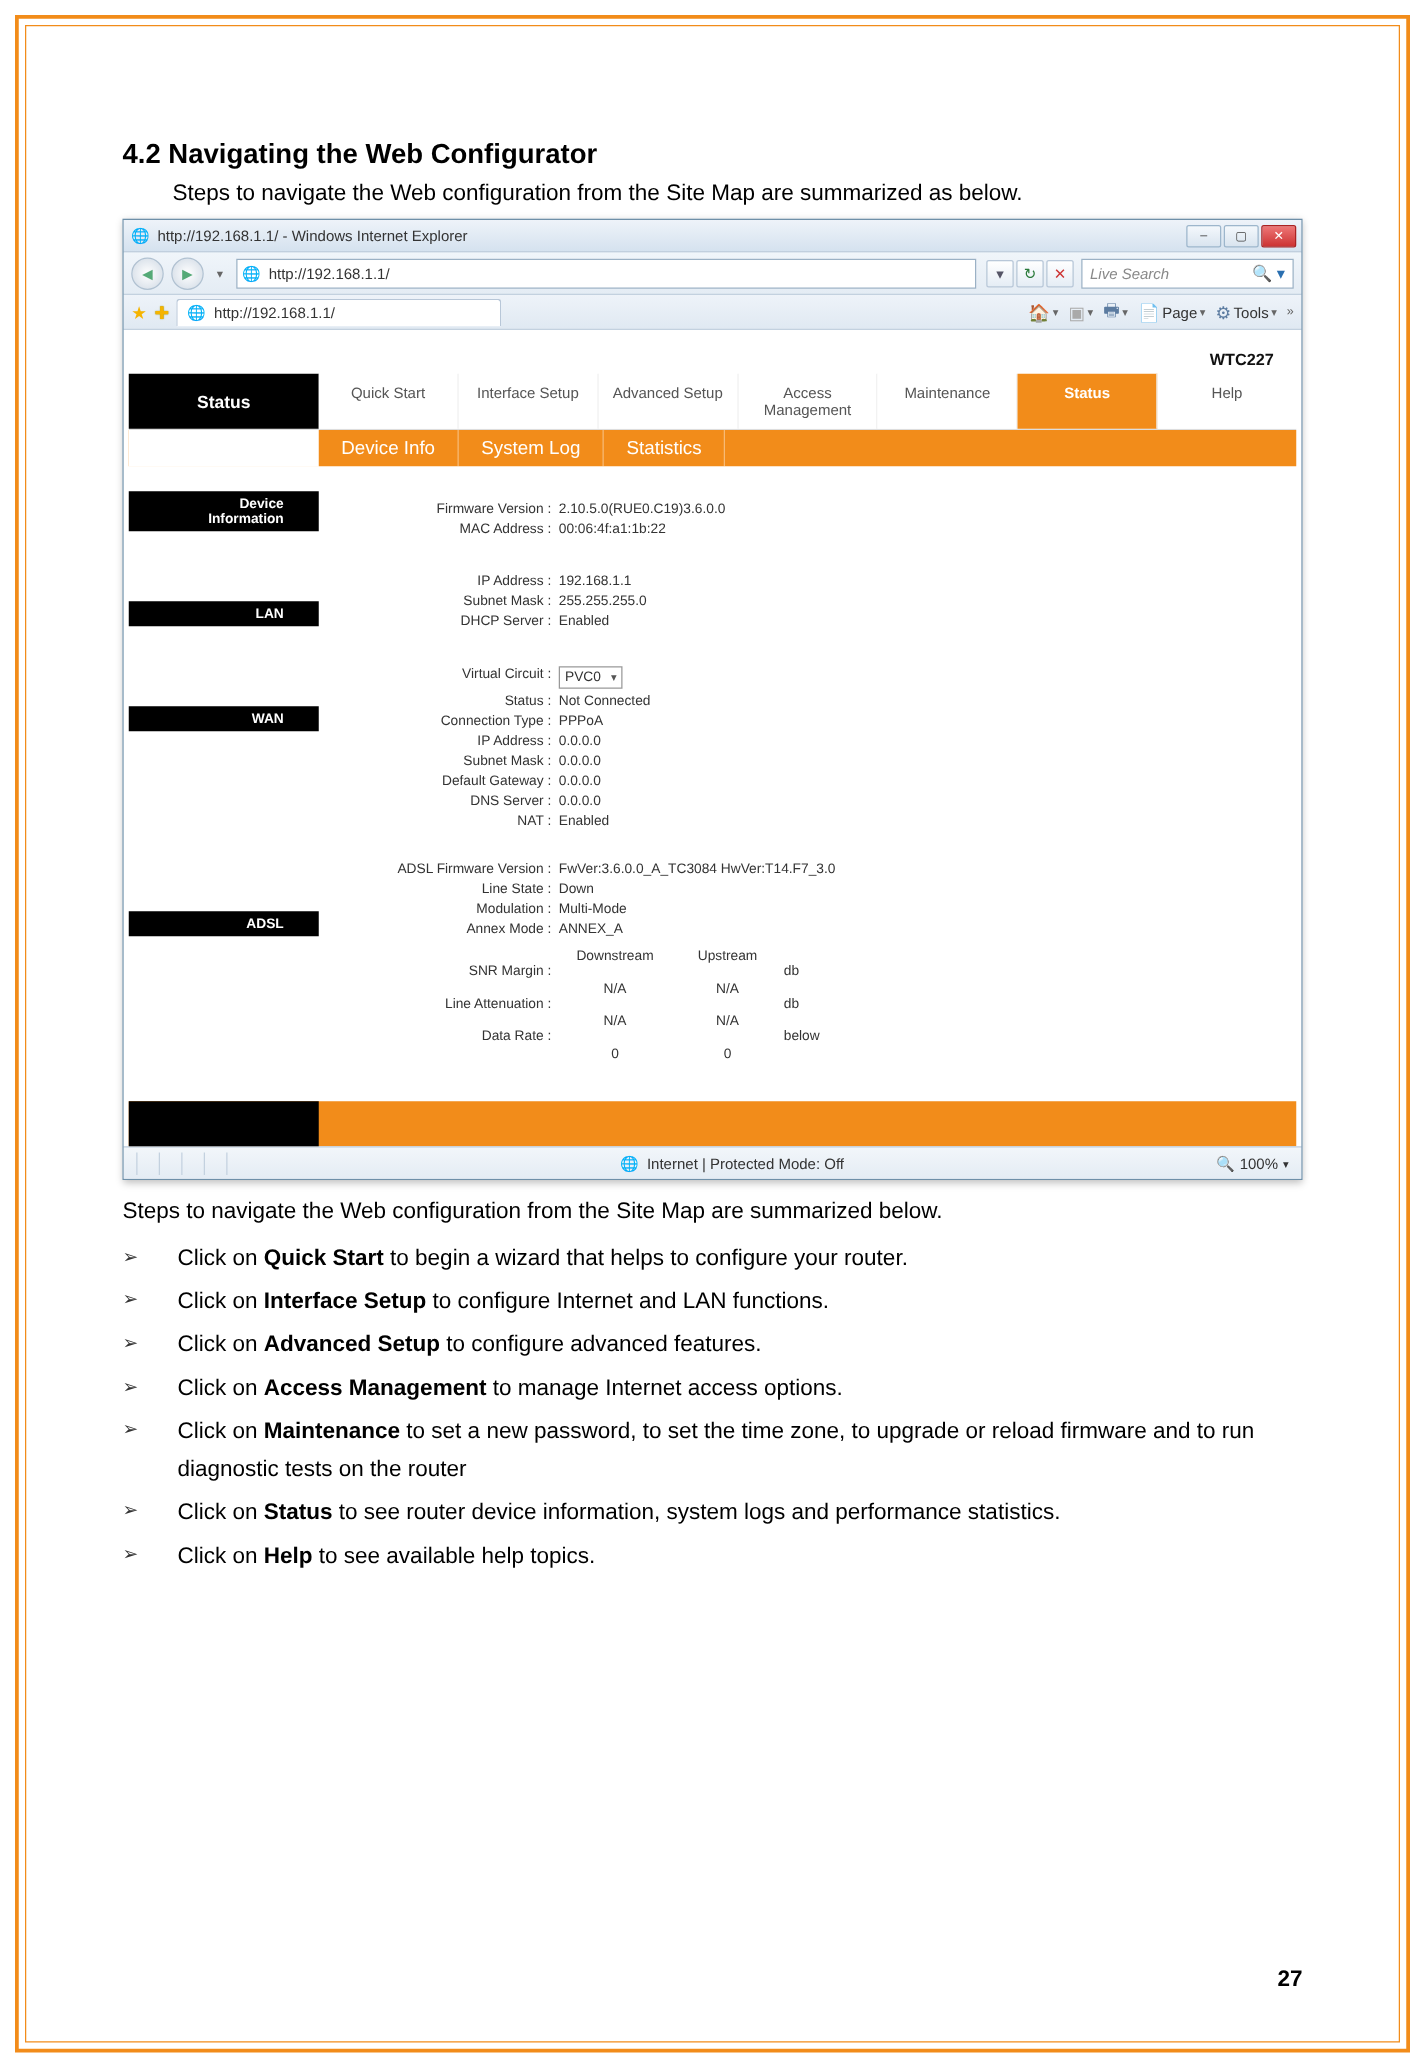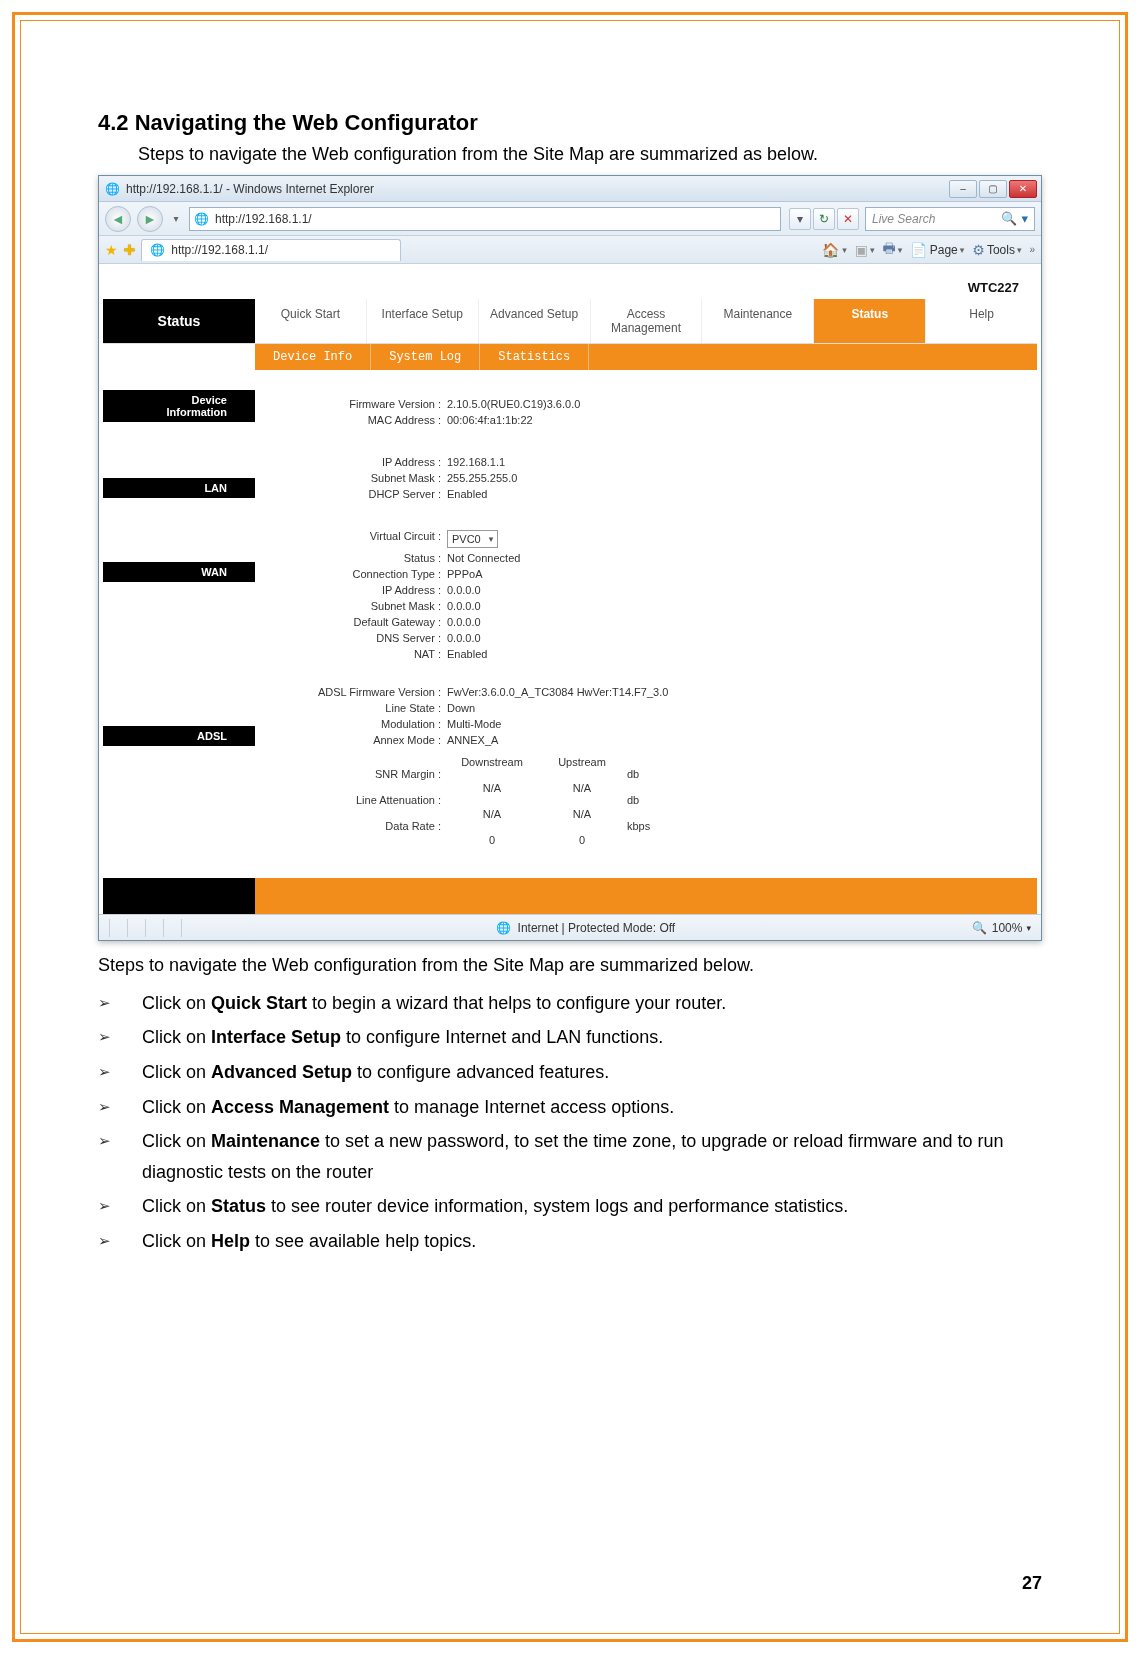--- a/index.html
+++ b/index.html
@@ -188,23 +188,22 @@
   .mt.active {
     background:#f28c1a;
     color:#fff;
     font-weight:bold;
   }
   .mt:last-child{border-right:none;}
   .sub-tabs {
     display:flex;
     background:#f28c1a;
     color:#fff;
-    font-size:12px;
+    font-size:15px;
     margin:0 4px;
-    font-family:Liberation Mono, monospace;
   }
   .sub-tabs .stub { width:152px;background:#fff; }
   .st {
     padding:6px 18px;
     border-right:1px solid rgba(255,255,255,0.4);
     color:#fff;
   }
   .router-body {
     display:flex;
     margin:0 4px;
@@ -545,21 +544,21 @@
                 <div class="row">
                   <div class="lbl">Line Attenuation :</div>
                   <div class="c">N/A</div>
                   <div class="c">N/A</div>
                   <div class="u">db</div>
                 </div>
                 <div class="row">
                   <div class="lbl">Data Rate :</div>
                   <div class="c">0</div>
                   <div class="c">0</div>
-                  <div class="u">kbps</div>
+                  <div class="u">below</div>
                 </div>
               </div>
             </div>
           </div>
         </div>
 
         <div class="orange-footer">
           <div class="black-stub"></div>
         </div>
       </div>

